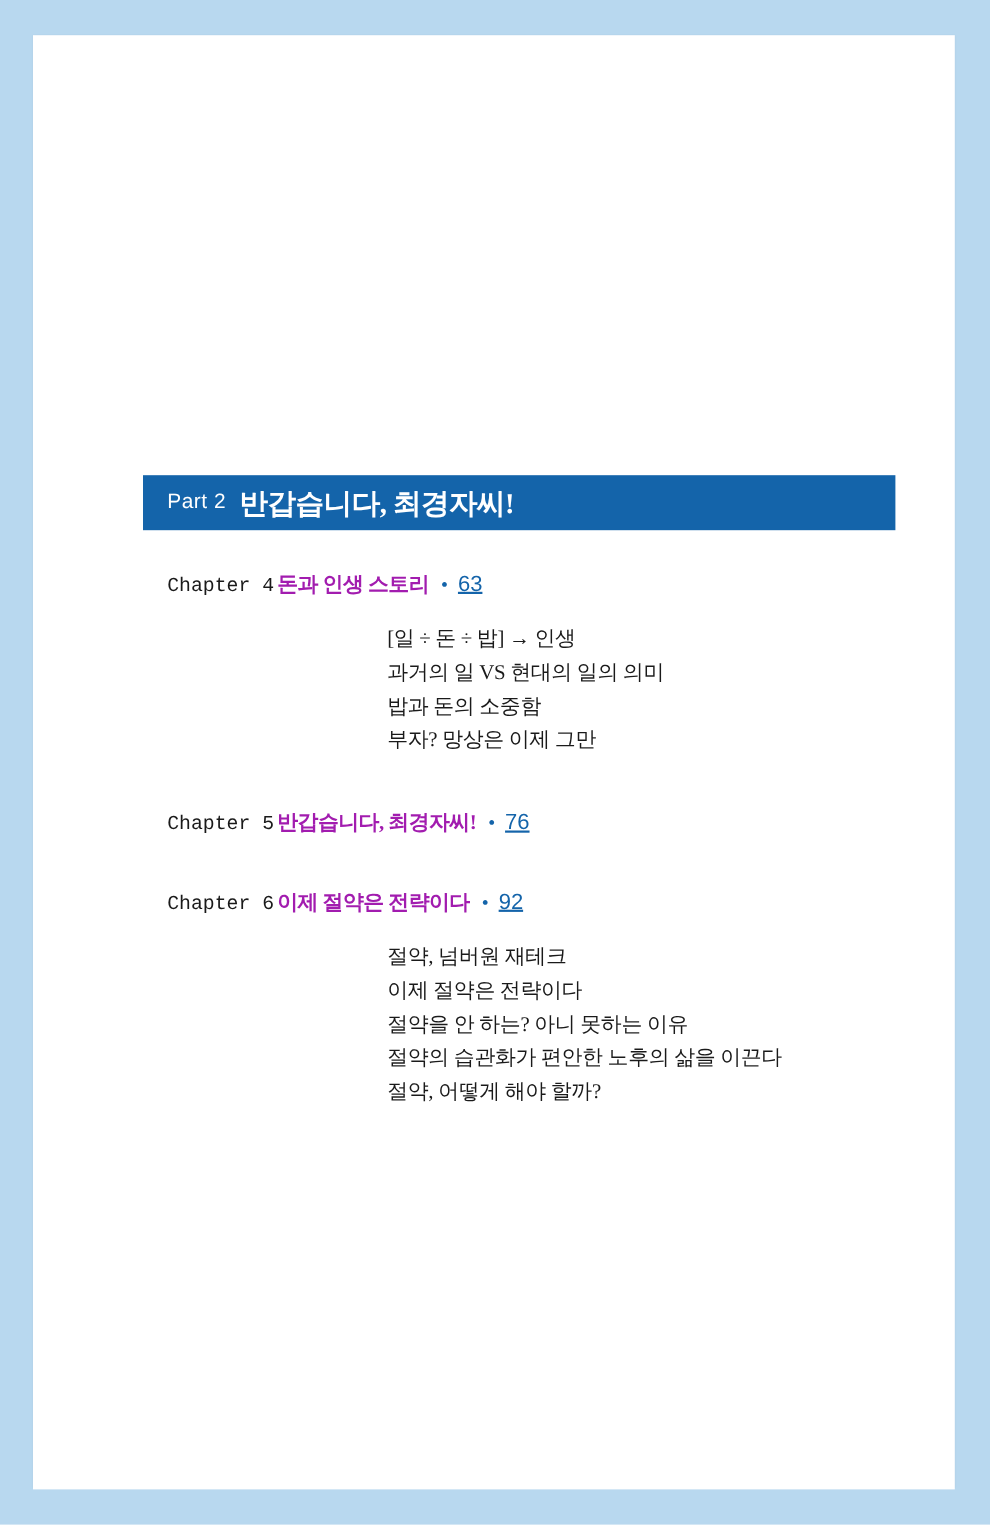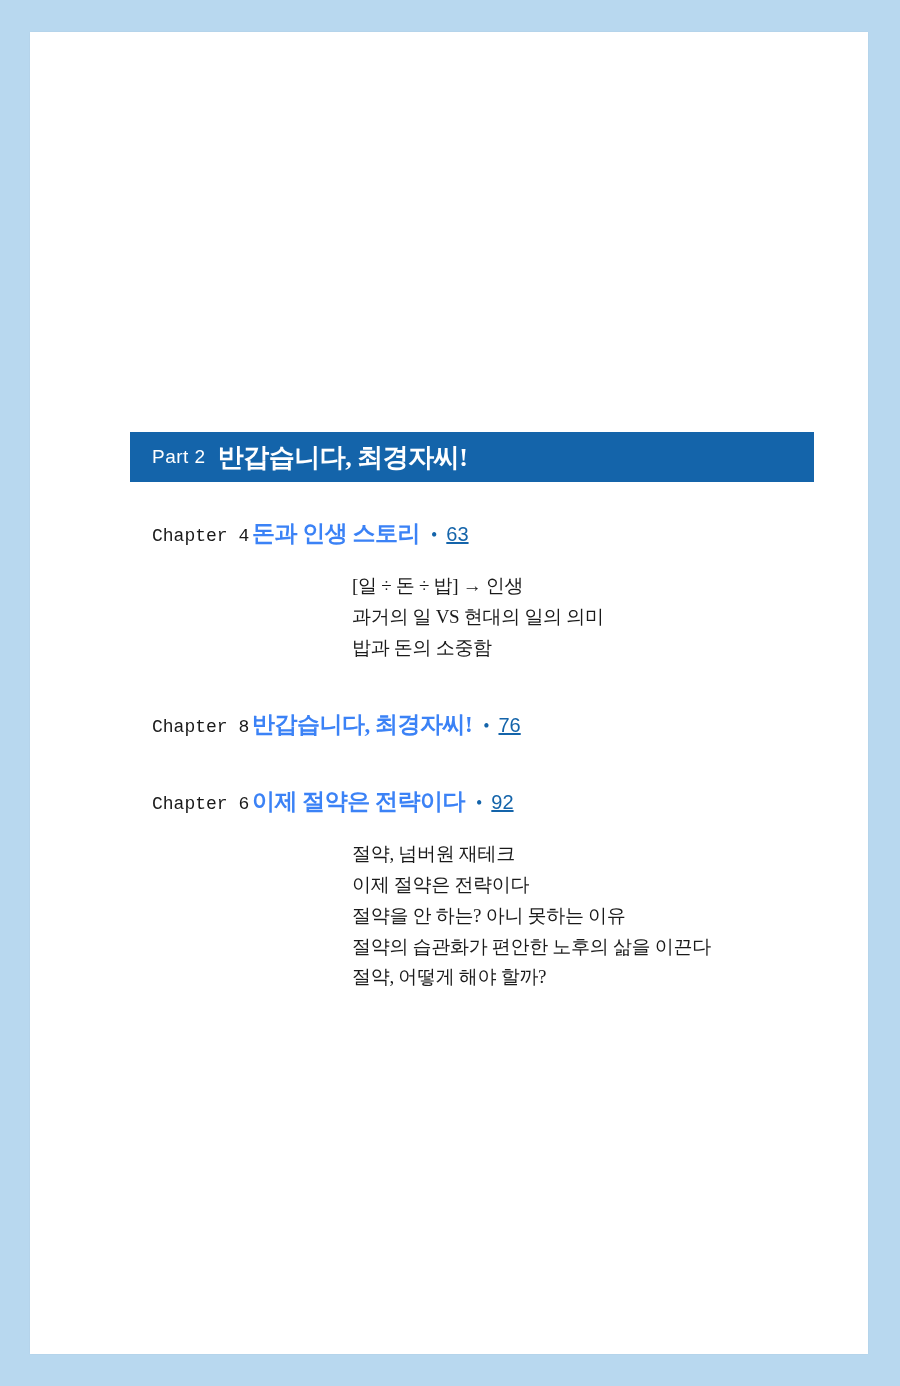--- a/index.html
+++ b/index.html
@@ -71,23 +71,23 @@
     margin-left: 22px;
   }
   .chapter-num {
     font-family: Liberation Mono, monospace;
     font-size: 18px;
     color: #1a1a1a;
     width: 100px;
     flex: 0 0 100px;
   }
   .chapter-title {
-    font-size: 23px;
+    font-size: 19px;
     font-weight: 700;
-    color: #3b82f6;
+    color: #a21caf;
     letter-spacing: -0.5px;
   }
   .chapter-dot {
     color: #1464aa;
     font-size: 18px;
     margin: 0 9px 0 11px;
   }
   .chapter-page {
     font-family: "Liberation Sans", sans-serif;
     font-size: 20px;
@@ -127,26 +127,27 @@
           <div class="chapter-head">
             <span class="chapter-num">Chapter 4</span>
             <span class="chapter-title">돈과 인생 스토리</span>
             <span class="chapter-dot">•</span>
             <span class="chapter-page">63</span>
           </div>
           <div class="sections">
             <div class="section-item">[일 ÷ 돈 ÷ 밥] → 인생</div>
             <div class="section-item">과거의 일 VS 현대의 일의 의미</div>
             <div class="section-item">밥과 돈의 소중함</div>
+            <div class="section-item">부자? 망상은 이제 그만</div>
           </div>
         </div>
 
         <div class="chapter-block c5">
           <div class="chapter-head">
-            <span class="chapter-num">Chapter 8</span>
+            <span class="chapter-num">Chapter 5</span>
             <span class="chapter-title">반갑습니다, 최경자씨!</span>
             <span class="chapter-dot">•</span>
             <span class="chapter-page">76</span>
           </div>
         </div>
 
         <div class="chapter-block c6">
           <div class="chapter-head">
             <span class="chapter-num">Chapter 6</span>
             <span class="chapter-title">이제 절약은 전략이다</span>

